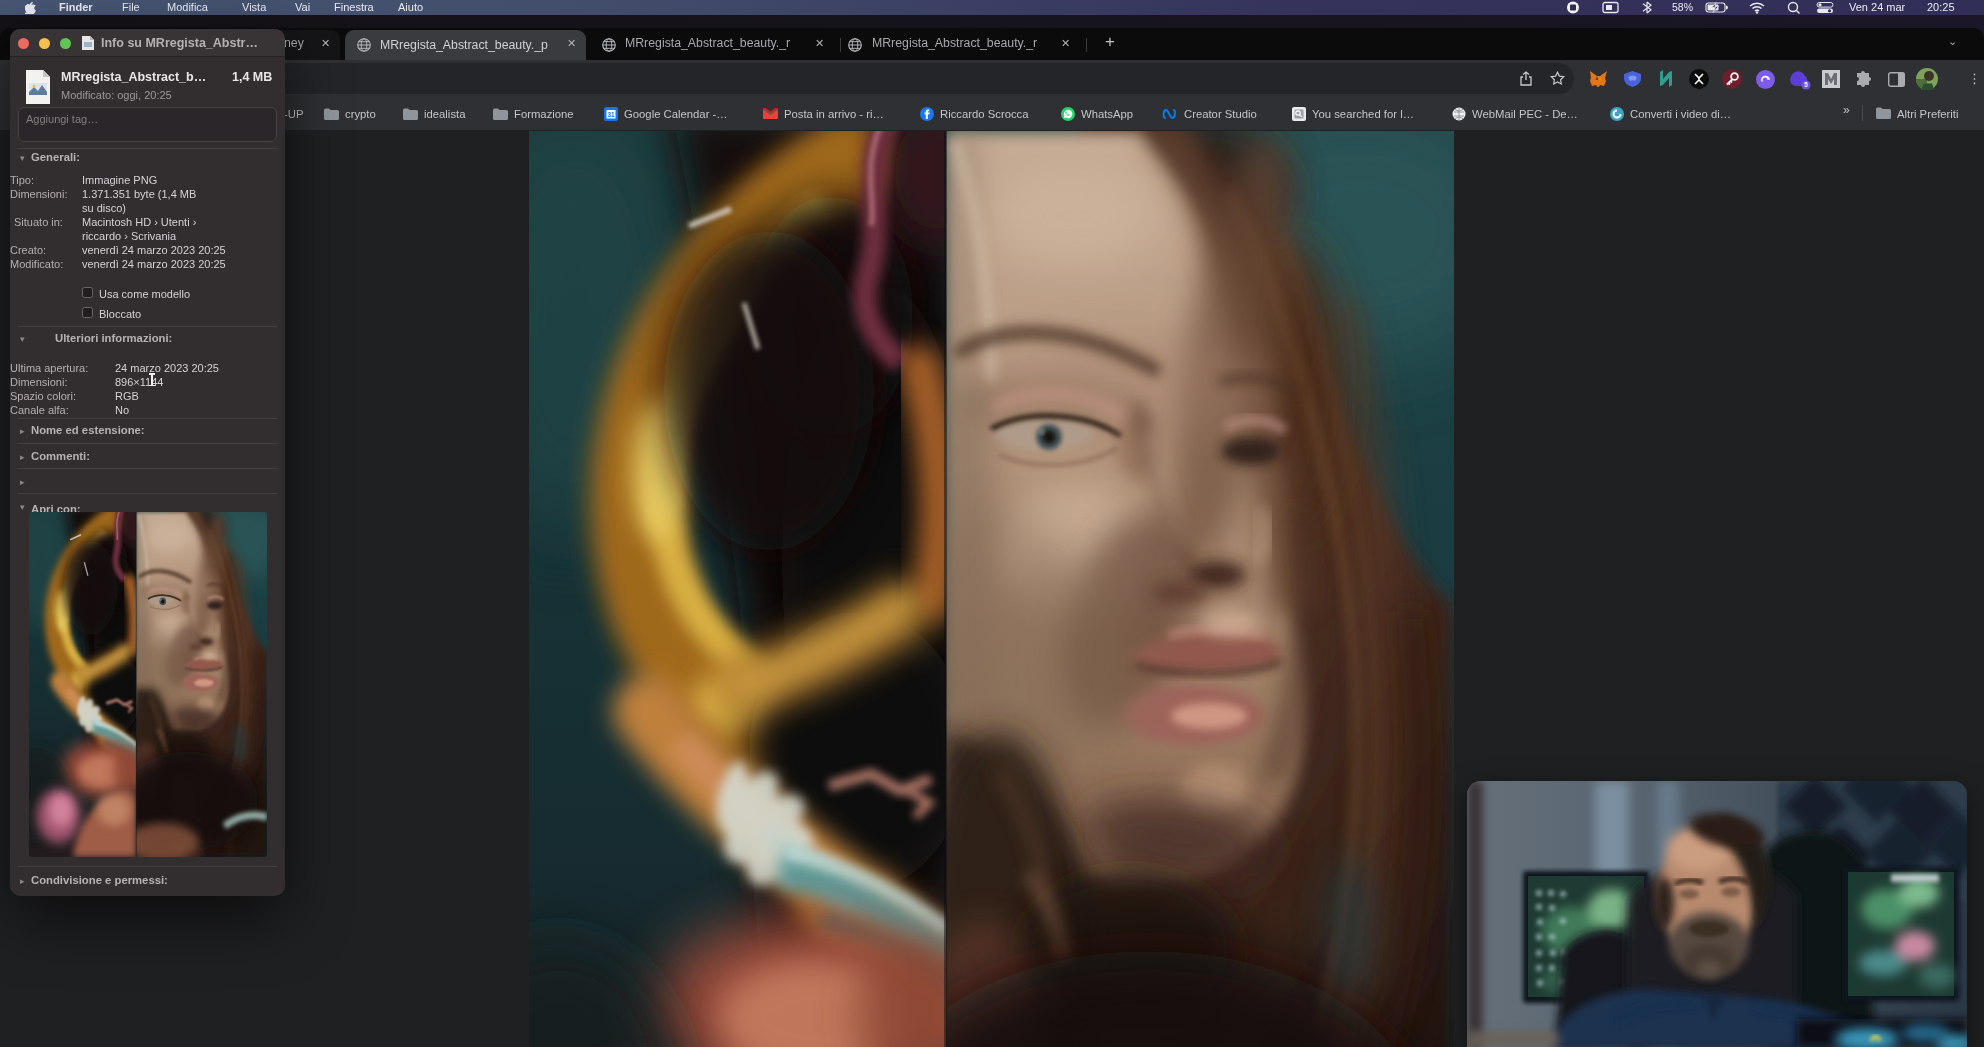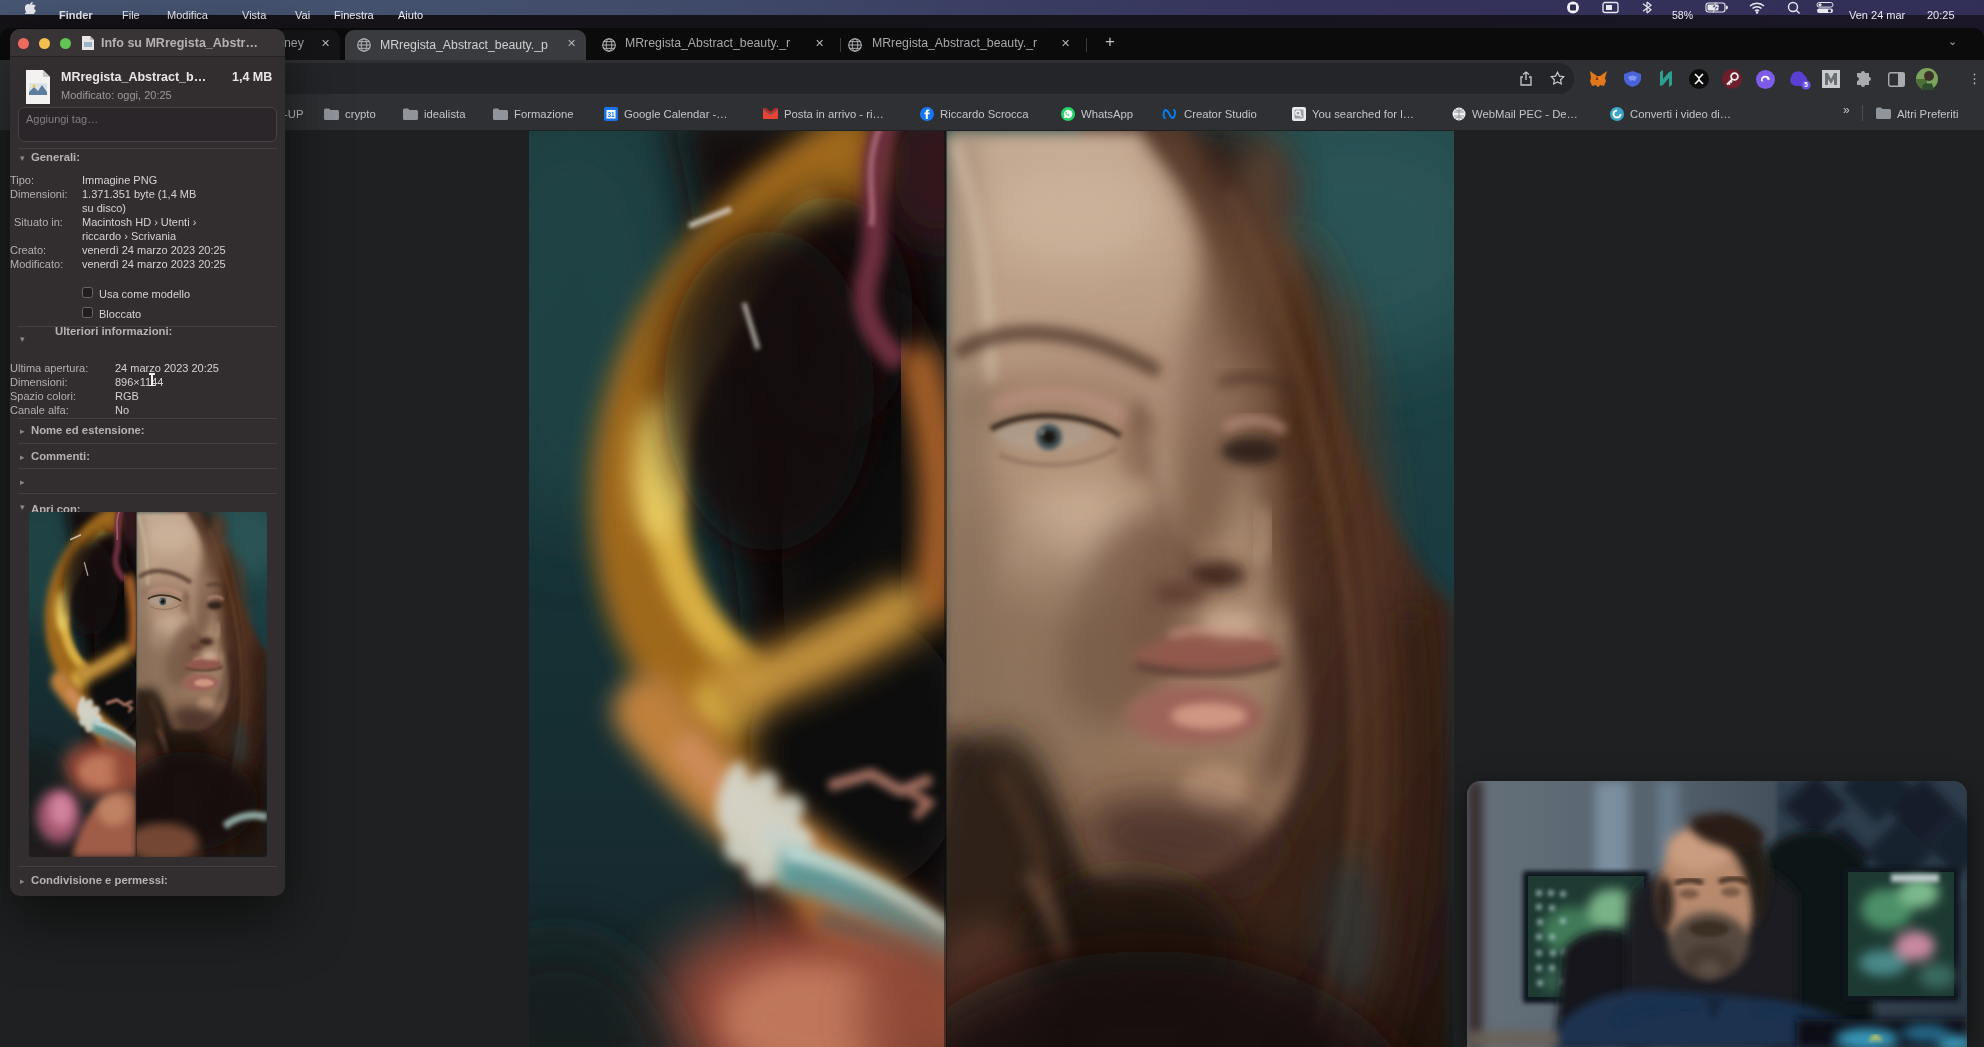--- a/index.html
+++ b/index.html
@@ -2,21 +2,21 @@
 <html><head>
 <meta charset="utf-8">
 <style>
   * { margin:0; padding:0; box-sizing:border-box; }
   html,body { width:1984px; height:1047px; overflow:hidden; background:linear-gradient(90deg,#141216 0%,#16141c 55%,#1b1728 100%);
     font-family:"Liberation Sans", sans-serif; }
   
   #menubar { position:absolute; left:0; top:0; width:1984px; height:15px;
     background:linear-gradient(90deg,#475673 0%,#414d6b 30%,#35335c 65%,#312e58 100%);
     color:#e9e9f2; font-size:11px; }
-  #menubar span { position:absolute; top:9px; white-space:nowrap; }
+  #menubar span { position:absolute; top:1px; white-space:nowrap; }
   
   #browser { position:absolute; left:0; top:28px; width:1984px; height:1019px;
     background:#0b0b0c; border-radius:10px 10px 0 0; }
   #tabstrip { position:absolute; left:0; top:0; width:1984px; height:32px; }
   .tab-title { color:#a6a8aa; font-size:12.3px; white-space:nowrap; overflow:hidden; position:absolute; top:8px; }
   #activetab { position:absolute; left:345px; top:2px; width:241px; height:30px;
     background:#3a3b3e; border-radius:9px 9px 0 0; }
   .tabx { position:absolute; color:#b4b5b7; font-size:11px; top:9px; }
   .tabsep { position:absolute; top:10px; width:1px; height:14px; background:#3a3b3d; }
   #toolbar { position:absolute; left:0; top:32px; width:1984px; height:70px; background:#2f3033; }
@@ -388,21 +388,21 @@
   <span class="flab" style="left:0px;top:215px;width:68px;">Creato:</span>
     <span class="fval" style="left:72px;top:215px;">venerdì 24 marzo 2023 20:25</span>
   <span class="flab" style="left:0px;top:229px;width:68px;">Modificato:</span>
     <span class="fval" style="left:72px;top:229px;">venerdì 24 marzo 2023 20:25</span>
   <div class="cbox" style="left:72px;top:258px;"></div>
   <span class="fval" style="left:89px;top:259px;">Usa come modello</span>
   <div class="cbox" style="left:72px;top:278px;"></div>
   <span class="fval" style="left:89px;top:279px;">Bloccato</span>
   <div class="fdiv" style="top:297px;"></div>
   <span class="chev" style="left:10px;top:305px;">▾</span>
-  <span class="fhead" style="left:21px;top:296px;padding-left:24px;">Ulteriori informazioni:</span>
+  <span class="fhead" style="left:21px;top:303px;padding-left:24px;">Ulteriori informazioni:</span>
   <span class="flab" style="left:0px;top:333px;width:101px;">Ultima apertura:</span>
     <span class="fval" style="left:105px;top:333px;">24 marzo 2023 20:25</span>
   <span class="flab" style="left:0px;top:347px;width:101px;">Dimensioni:</span>
     <span class="fval" style="left:105px;top:347px;">896×1144</span>
   <div style="position:absolute;left:141px;top:344px;width:1.5px;height:13px;background:#f0f0f0;"></div>
     <div style="position:absolute;left:139px;top:344px;width:6px;height:1.5px;background:#f0f0f0;"></div>
     <div style="position:absolute;left:139px;top:355.5px;width:6px;height:1.5px;background:#f0f0f0;"></div>
   <span class="flab" style="left:0px;top:361px;width:101px;">Spazio colori:</span>
     <span class="fval" style="left:105px;top:361px;">RGB</span>
   <span class="flab" style="left:0px;top:375px;width:101px;">Canale alfa:</span>

